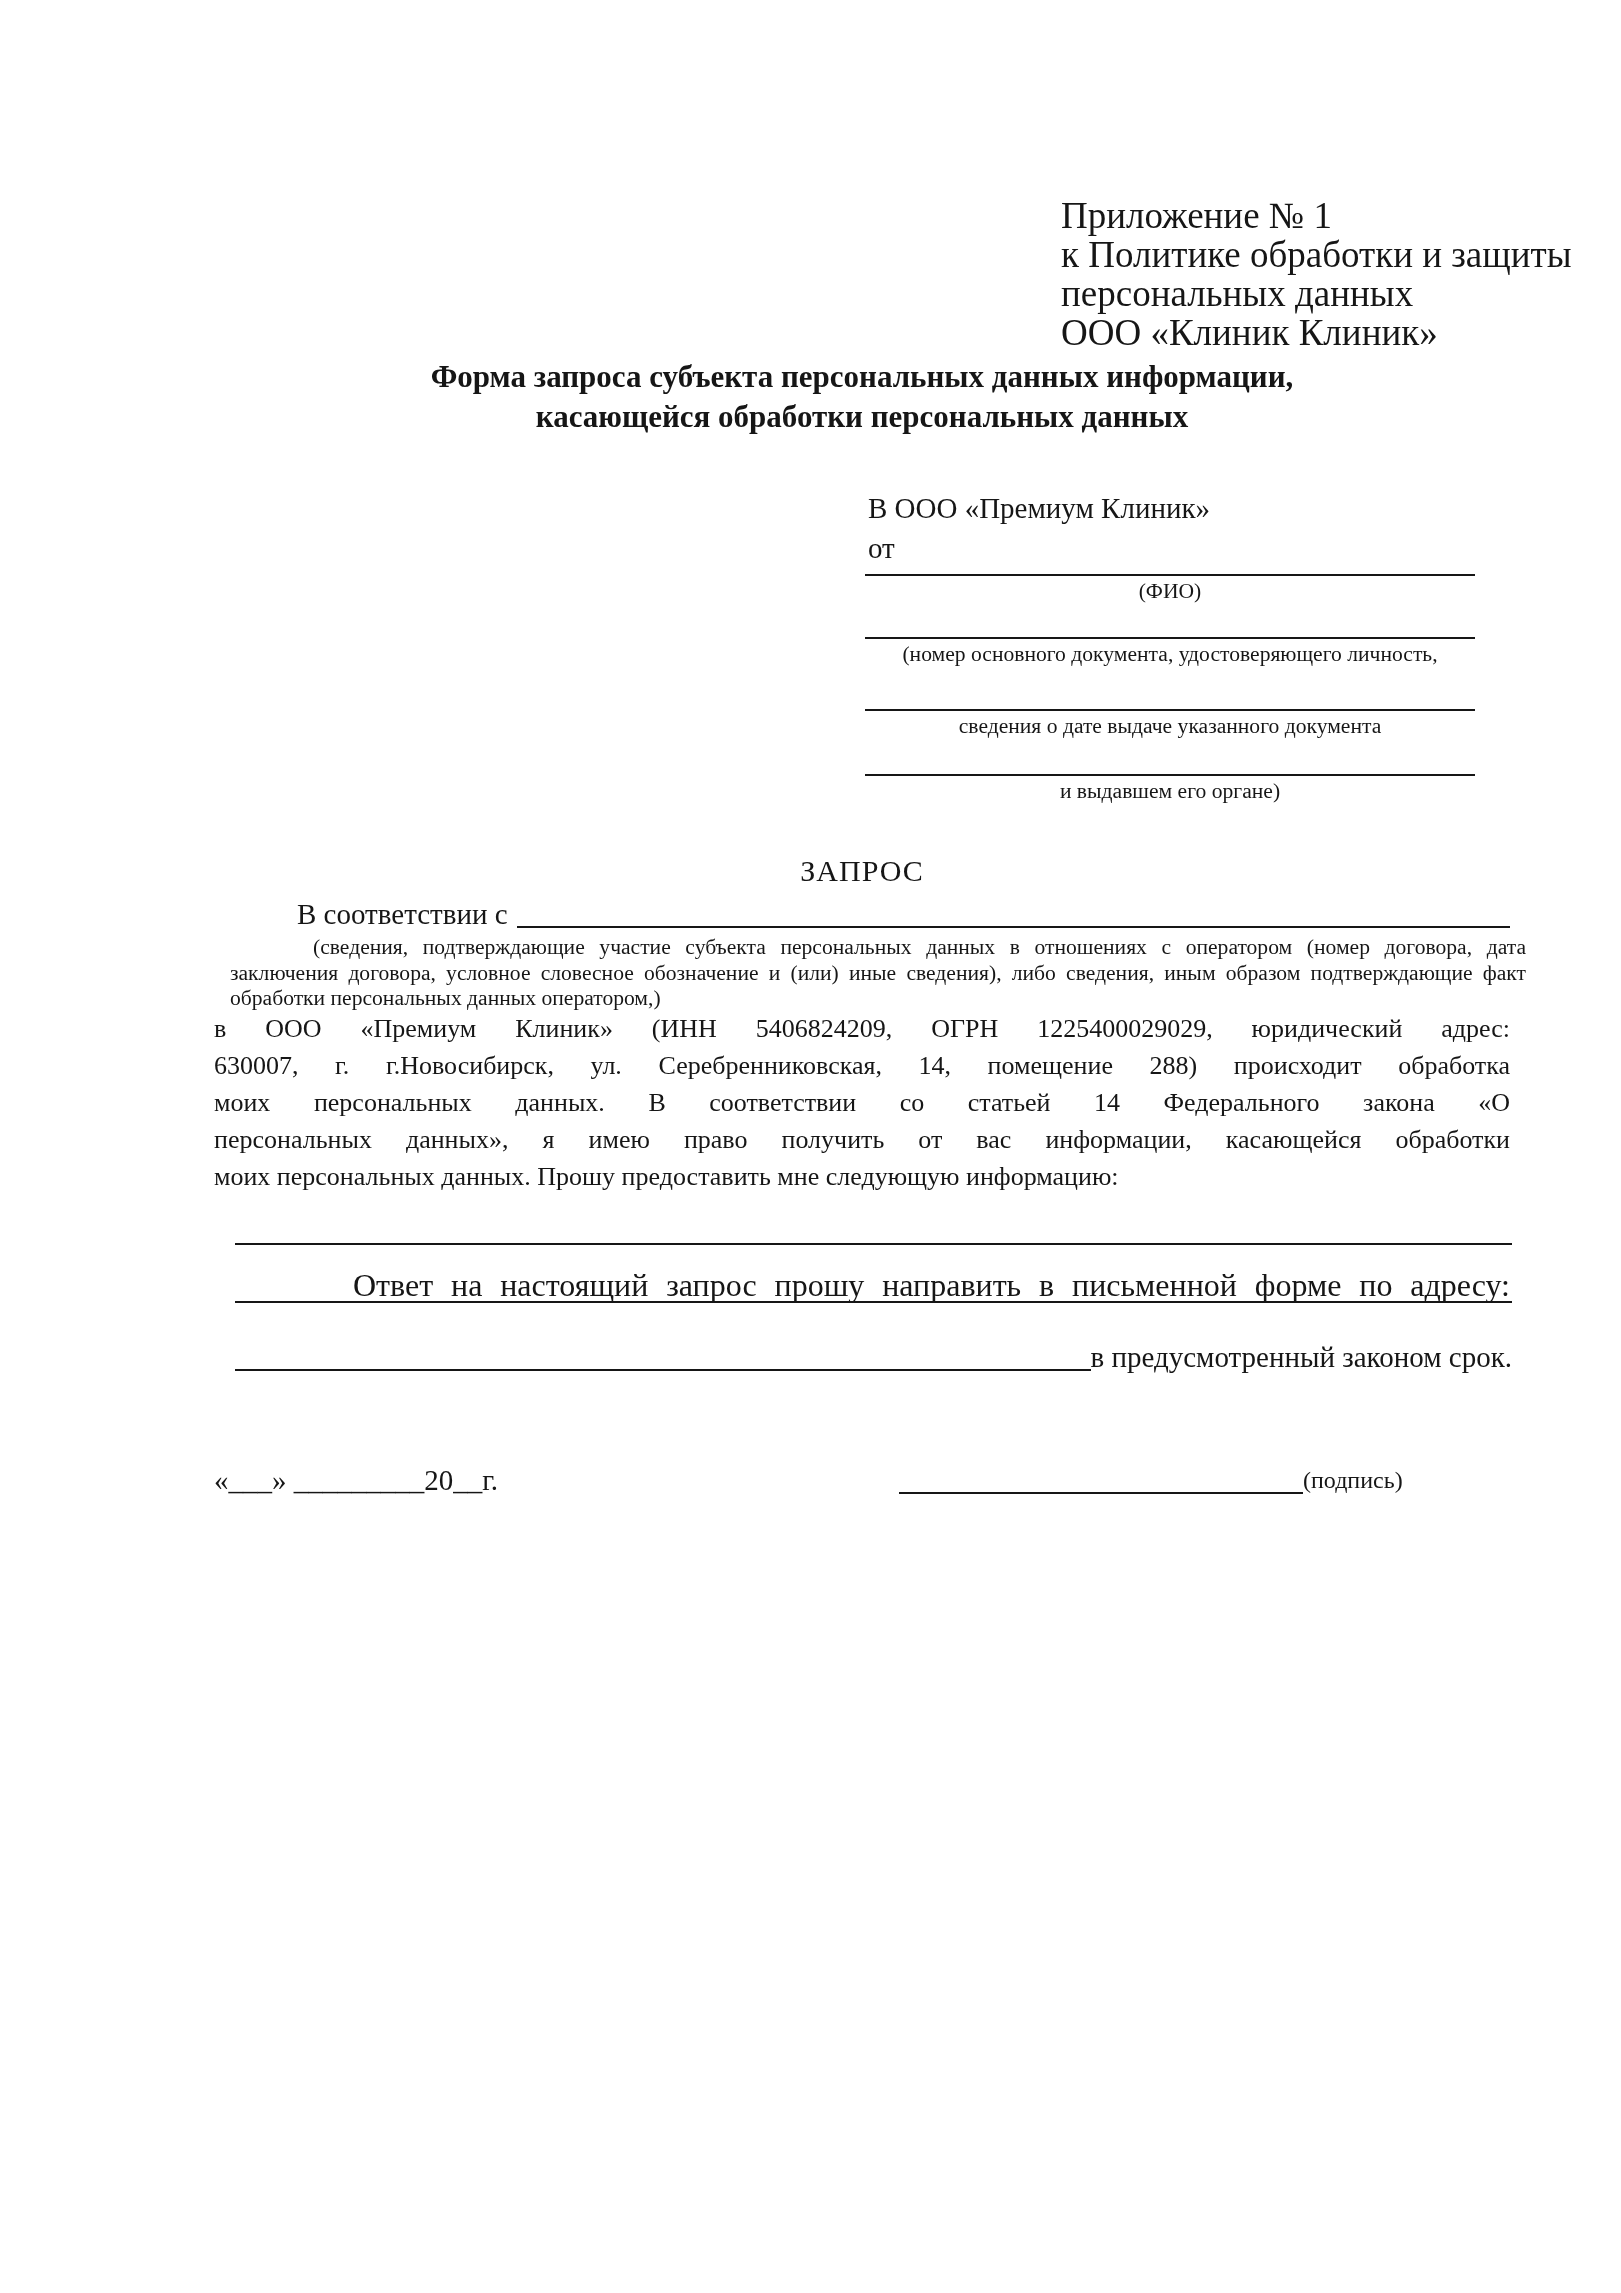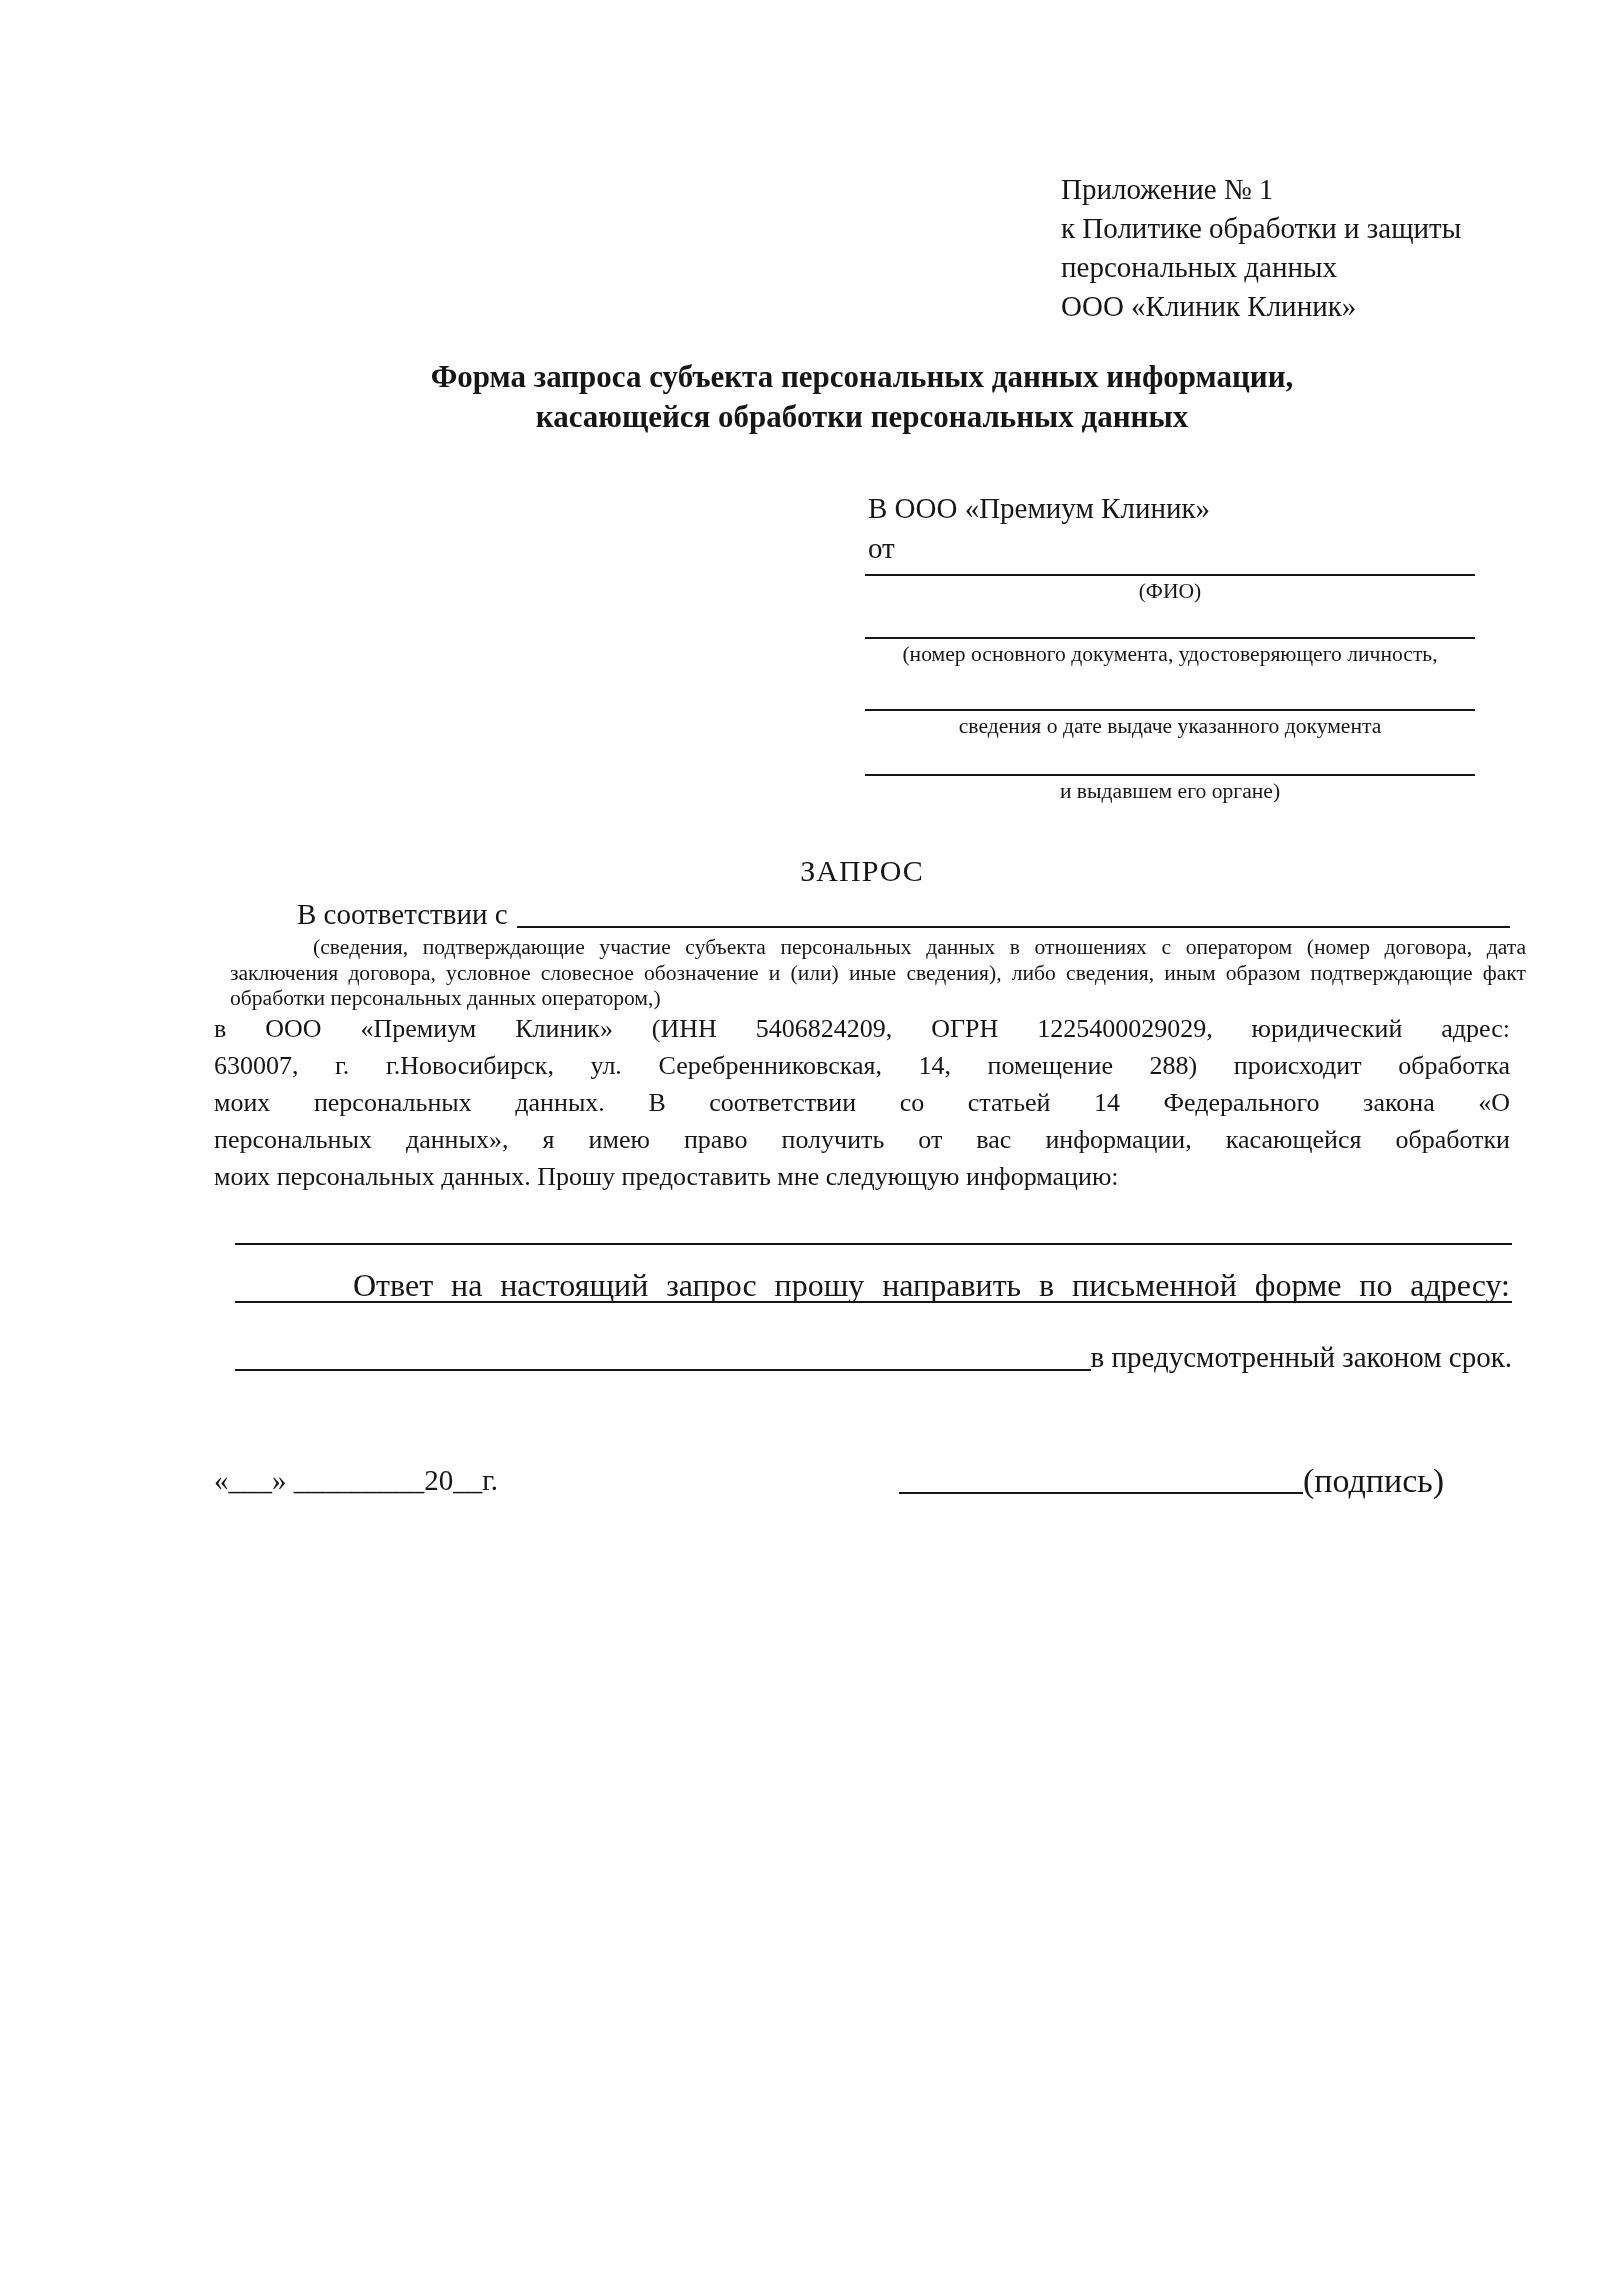--- a/index.html
+++ b/index.html
@@ -9,21 +9,21 @@
     width: 1621px;
     height: 2294px;
     background: #ffffff;
     color: #161616;
     font-family: "Liberation Serif", "DejaVu Serif", serif;
     overflow: hidden;
   }
   .abs { position: absolute; }
 
   
-  .apx { left: 1061px; top: 170px; font-size: 29px; line-height: 39px; }
+  .apx { left: 1061px; top: 196px; font-size: 37px; line-height: 39px; }
 
   
   .title {
     left: 214px; top: 357px; width: 1296px;
     font-size: 31px; font-weight: bold; line-height: 40px; text-align: center;
   }
 
   
   .addr { left: 868px; top: 488px; font-size: 29px; line-height: 40px; }
 
@@ -62,21 +62,21 @@
   }
   .respline2 {
     left: 235px; top: 1339px; width: 1277px;
     display: flex; align-items: flex-end;
     font-size: 29px; line-height: 37px;
   }
   .respline2 .blank { flex: 1 1 auto; border-bottom: 2.9px solid #161616; margin: 0 0 4.9px 0; height: 29px; }
   .respline2 .suffix { white-space: nowrap; }
 
   .dateblank { left: 214px; top: 1462px; font-size: 29px; line-height: 37px; }
-  .signgroup { left: 899px; top: 1462px; display: inline-flex; align-items: flex-end; font-size: 34px; line-height: 37px; }
+  .signgroup { left: 899px; top: 1462px; display: inline-flex; align-items: flex-end; font-size: 24px; line-height: 37px; }
   .signgroup .blank { width: 404px; border-bottom: 2.9px solid #161616; margin-bottom: 4.9px; height: 29px; }
   .signgroup .cap { white-space: nowrap; }
 </style>
 </head>
 <body>
 
 <div class="page">
 
   <div class="abs apx">
     <div>Приложение № 1</div>

